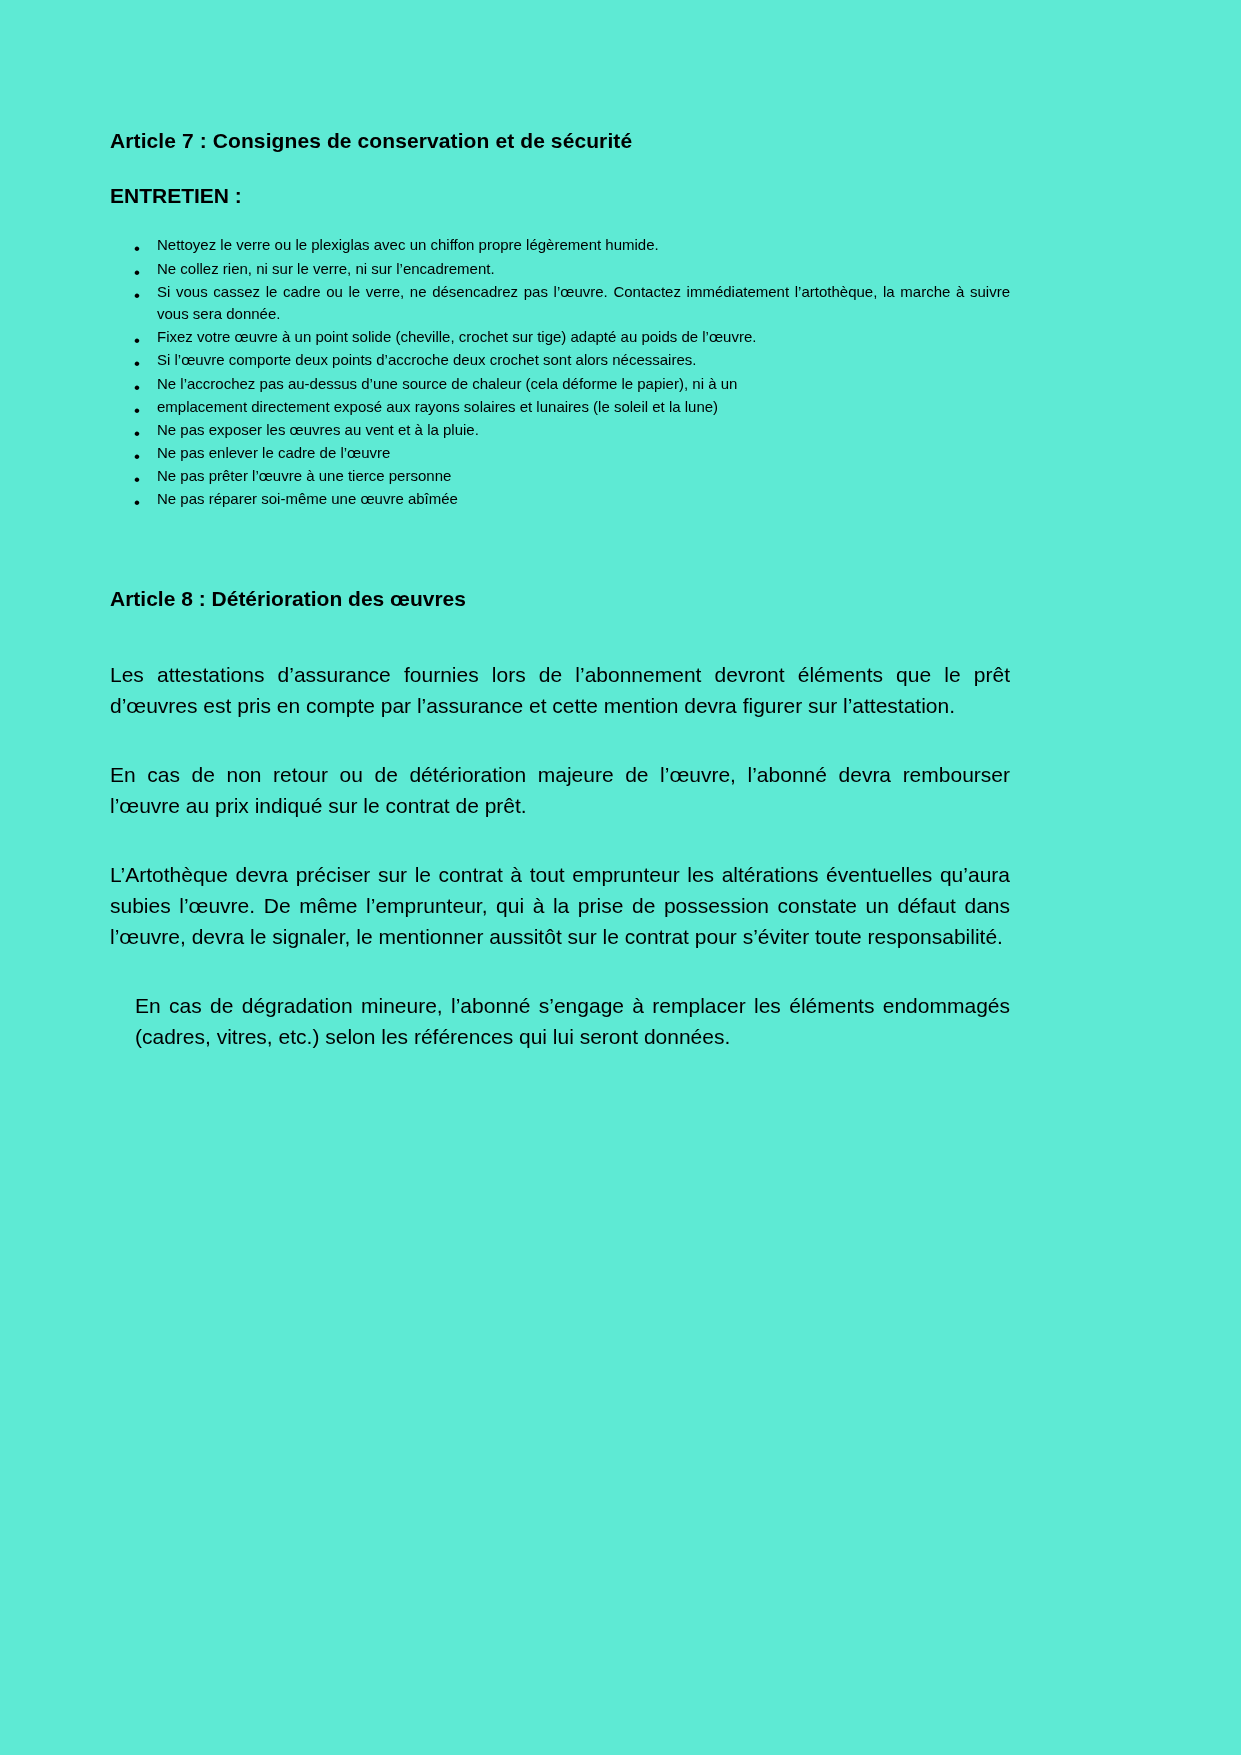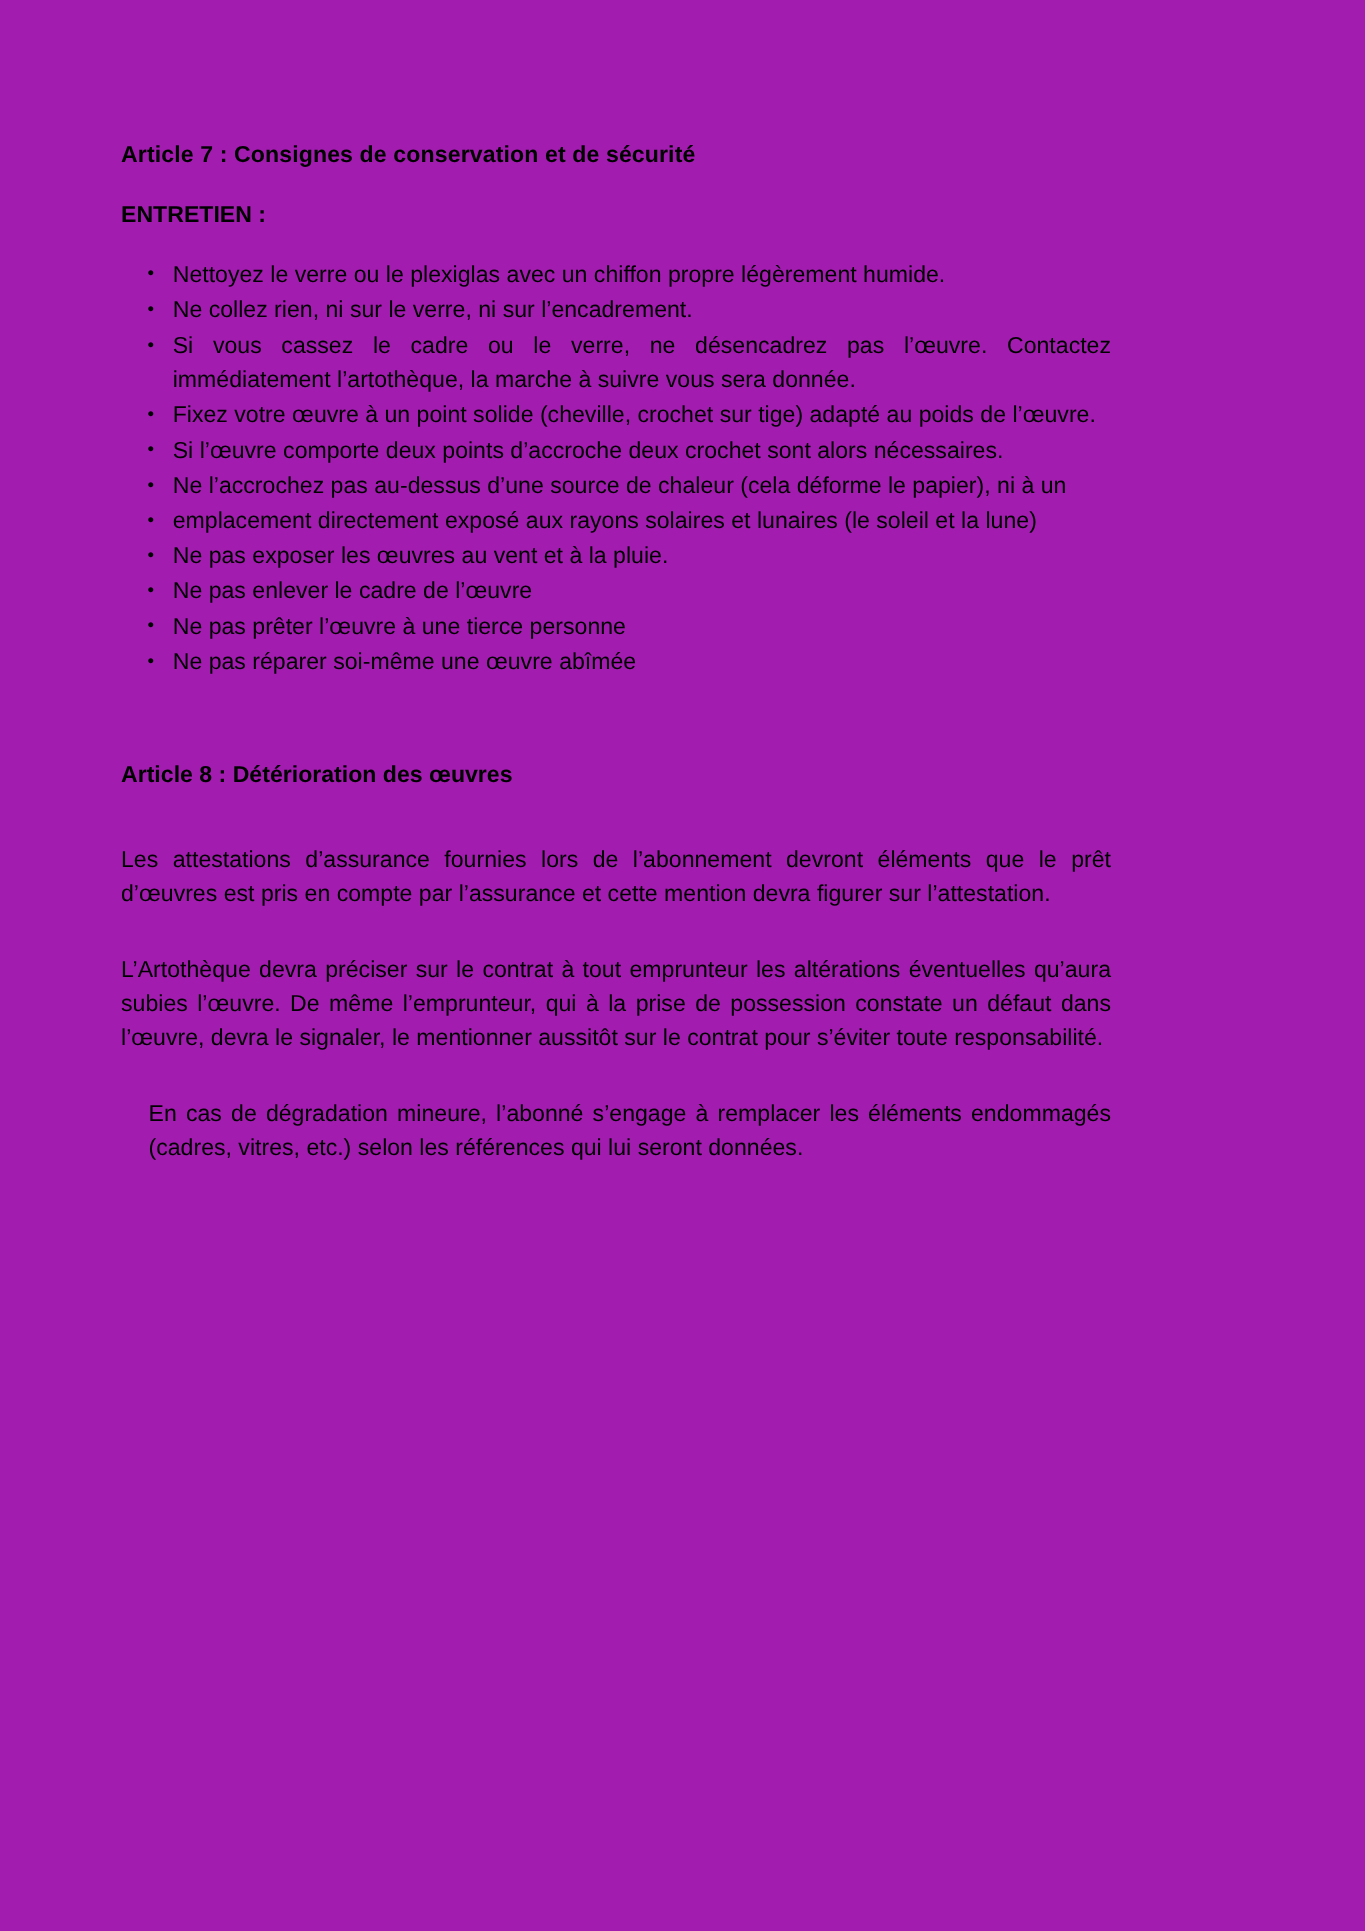--- a/index.html
+++ b/index.html
@@ -11,21 +11,21 @@
     width: 1241px;
     height: 1755px;
     font-family: "Liberation Sans", sans-serif;
     color: #000000;
     -webkit-font-smoothing: antialiased;
   }
   .page {
     position: relative;
     width: 1241px;
     height: 1755px;
-    background: #a21caf;
+    background: #5eead4;
     box-sizing: border-box;
     padding: 128px 110px 0 110px;
   }
   .doc-body {
     width: 900px;
   }
   h2.heading {
     font-size: 21px;
     font-weight: bold;
     line-height: 1.2;
@@ -38,21 +38,21 @@
     line-height: 1.2;
     margin: 0 0 26px 0;
   }
   ul.bullets {
     list-style: none;
     margin: 0;
     padding: 0;
   }
   ul.bullets li {
     position: relative;
-    font-size: 21px;
+    font-size: 15px;
     line-height: 1.48;
     margin: 0 0 1px 0;
     padding-left: 47px;
     text-align: justify;
     text-justify: inter-word;
   }
   ul.bullets li::before {
     content: "•";
     position: absolute;
     left: 24px;
@@ -106,17 +106,18 @@
       <li class="nojustify">Ne pas enlever le cadre de l’œuvre</li>
       <li class="nojustify">Ne pas prêter l’œuvre à une tierce personne</li>
       <li class="nojustify">Ne pas réparer soi-même une œuvre abîmée</li>
     </ul>
 
     <div class="gap-after-list"></div>
 
     <h2 class="heading-8">Article 8 : Détérioration des œuvres</h2>
 
     <p class="para">Les attestations d’assurance fournies lors de l’abonnement devront éléments que le prêt d’œuvres est pris en compte par l’assurance et cette mention devra figurer sur l’attestation.</p>
+    <p class="para">En cas de non retour ou de détérioration majeure de l’œuvre, l’abonné devra rembourser l’œuvre au prix indiqué sur le contrat de prêt.</p>
     <p class="para">L’Artothèque devra préciser sur le contrat à tout emprunteur les altérations éventuelles qu’aura subies l’œuvre. De même l’emprunteur, qui à la prise de possession constate un défaut dans l’œuvre, devra le signaler, le mentionner aussitôt sur le contrat pour s’éviter toute responsabilité.</p>
     <p class="para">En cas de dégradation mineure, l’abonné s’engage à remplacer les éléments endommagés (cadres, vitres, etc.) selon les références qui lui seront données.</p>
 
   </div>
 </div>
 
 </body></html>

